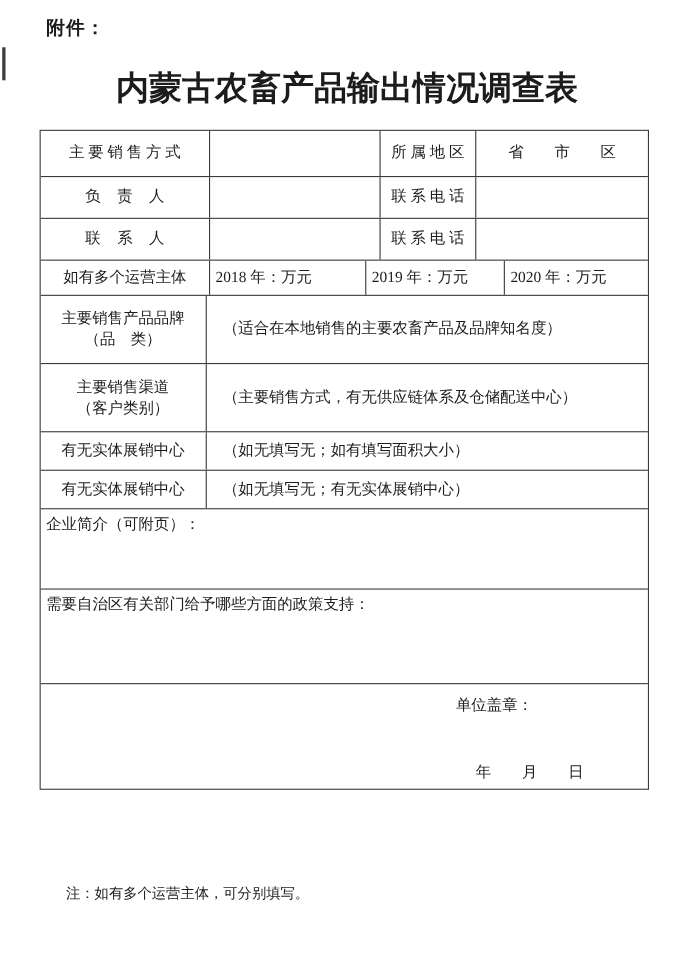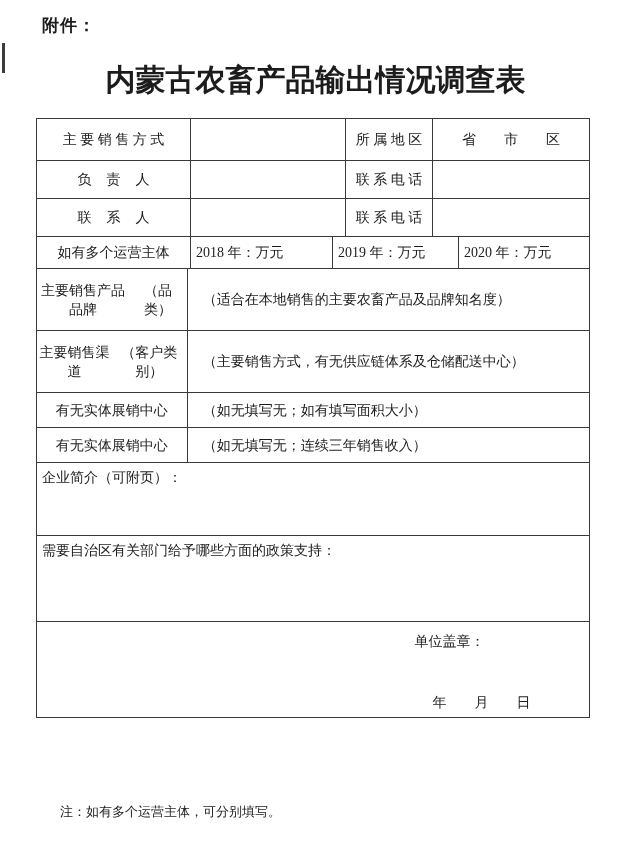--- a/index.html
+++ b/index.html
@@ -30,21 +30,21 @@
     border:1px solid #3a3a3a;
   }
   .trow { display:flex; border-bottom:1px solid #3a3a3a; }
   .trow:last-child { border-bottom:none;text-align:center; }
   .cell {
     border-right:1px solid #3a3a3a;
     display:flex; align-items:center; justify-content:center;
     font-size:14px; line-height:19px; overflow:hidden;
   }
   .cell:last-child { border-right:none; }
-  .c-col { flex-direction:row; text-align:center; }
+  .c-col { flex-direction:column; text-align:center; }
   .c-hint { justify-content:flex-start; padding-left:4px;margin-left:11px; }
   .c-year { justify-content:flex-start; padding:0 4px 0 5px; }
   .c-free { align-items:flex-start; justify-content:flex-start; padding:5px 8px 0 5px; }
   .c-signoff { flex-direction:column; align-items:stretch; justify-content:space-between; }
 
   .sp-sm { letter-spacing:3.5px; margin-right:-3.5px; }
   .sp-lg { letter-spacing:15px; margin-right:-15px; }
 
   .seal-line { padding:10px 0 0 273px; }
   .date-line { padding:0 0 5px 337px; }
@@ -128,21 +128,21 @@
       <div class="cell c-hint" style="width:399px">（主要销售方式，有无供应链体系及仓储配送中心）</div>
     </div>
 
     <div class="trow" style="height:35px">
       <div class="cell" style="width:154px">有无实体展销中心</div>
       <div class="cell c-hint" style="width:399px">（如无填写无；如有填写面积大小）</div>
     </div>
 
     <div class="trow" style="height:35px">
       <div class="cell" style="width:154px">有无实体展销中心</div>
-      <div class="cell c-hint" style="width:399px">（如无填写无；连续三年销售收入）</div>
+      <div class="cell c-hint" style="width:399px">（如无填写无；有无实体展销中心）</div>
     </div>
 
     <div class="trow" style="height:73px">
       <div class="cell c-free" style="width:553px">企业简介（可附页）：</div>
     </div>
 
 
     <div class="trow" style="height:86px">
       <div class="cell c-free" style="width:553px">需要自治区有关部门给予哪些方面的政策支持：</div>
     </div>

